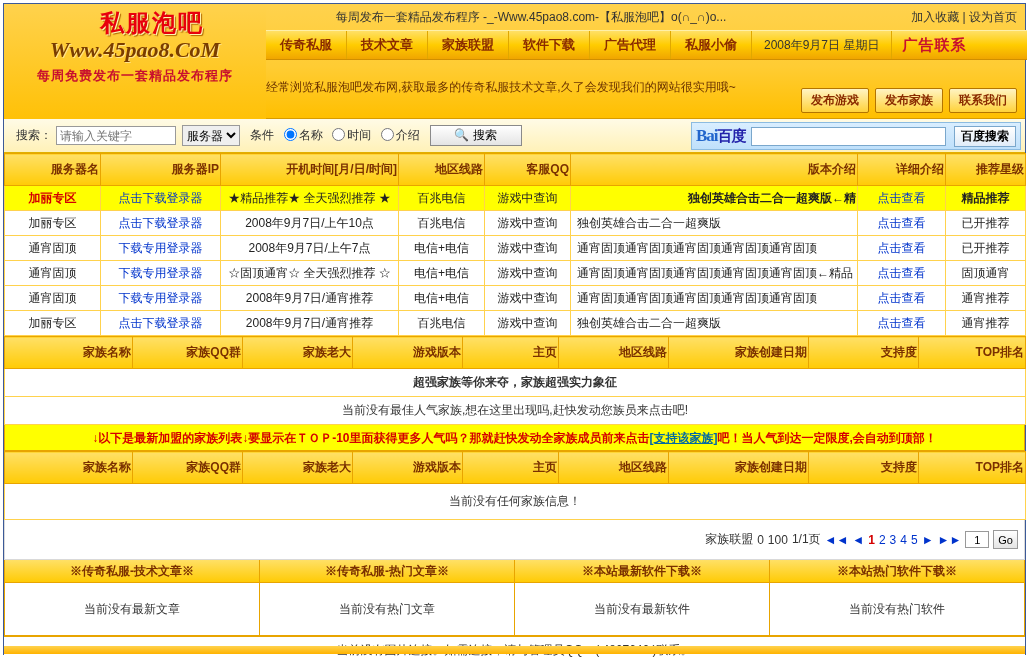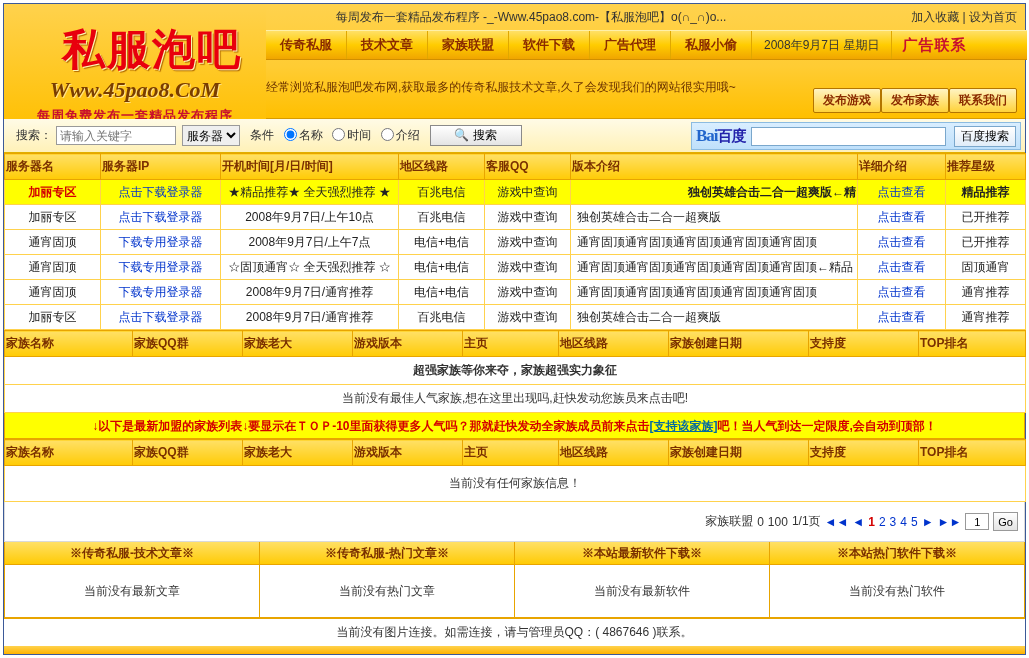--- a/index.html
+++ b/index.html
@@ -30,23 +30,23 @@
     background: linear-gradient(to bottom, #ffd24d 0%, #ffcc33 55%, #ffbf00 100%);
     border-bottom: 1px solid #d89b00;
   }
   .logo-box {
     position: absolute; left: 0; top: 0;
     width: 262px; height: 115px;
     background: linear-gradient(to bottom, #ffd24d, #ffc107);
     text-align: center;
   }
   .logo-main {
-    margin-top: 17px;
+    margin-top: 3px;
     font-family: "DejaVu Sans", sans-serif;
-    font-size: 43px;
+    font-size: 24px;
     font-weight: bold;
     color: #e8000d;
     letter-spacing: 2px;
     text-shadow: 1px 1px 0 #fff6b0, 2px 2px 1px #b36b00;
     padding-left: 34px;
   }
   .logo-url {
     font-family: "Liberation Serif", serif;
     font-size: 22px;
     font-weight: bold;
@@ -123,21 +123,21 @@
     left: 262px; top: 62px;
     width: 520px;
     font-size: 12px;
     color: #6b3300;
     line-height: 18px;
     padding-top: 12px;
   }
   .head-buttons {
     position: absolute;
     right: 8px; top: 84px;
-    display: flex; 
+    display: flex; gap: 6px;
   }
   .hbtn {
     background: linear-gradient(to bottom, #fff4c2, #ffd23a);
     border: 1px solid #b37400;
     border-radius: 2px;
     padding: 3px 9px;
     font-size: 12px;
     color: #8a2b00;
     font-weight: bold;
     cursor: pointer;
@@ -202,35 +202,36 @@
     font-size: 12px;
   }
   .baidu-btn {
     margin-left: 8px;
     height: 21px;
     border: 1px solid #7aa7cc;
     background: linear-gradient(to bottom,#fff,#e0ecf8);
     font-size: 12px;
     padding: 0 6px;
     cursor: pointer;
+    font-weight: bold;
   }
   
   .tbl {
     width: 100%;
     border-collapse: collapse;
     table-layout: fixed;
   }
   .tbl th {
     background: linear-gradient(to bottom,#ffe066,#ffcb05);
     border: 1px solid #e8a400;
     font-size: 12px;
     font-weight: bold;
     color: #7a3000;
-    height: 26px;
-    text-align: left;
+    height: 32px;
+    text-align: right;
   }
   .tbl td {
     border: 1px solid #ffd24d;
     font-size: 12px;
     text-align: center;
     height: 25px;
     color: #222;
     background: #fff;
   }
   tr.row-hot td { background: #ffff00; }

